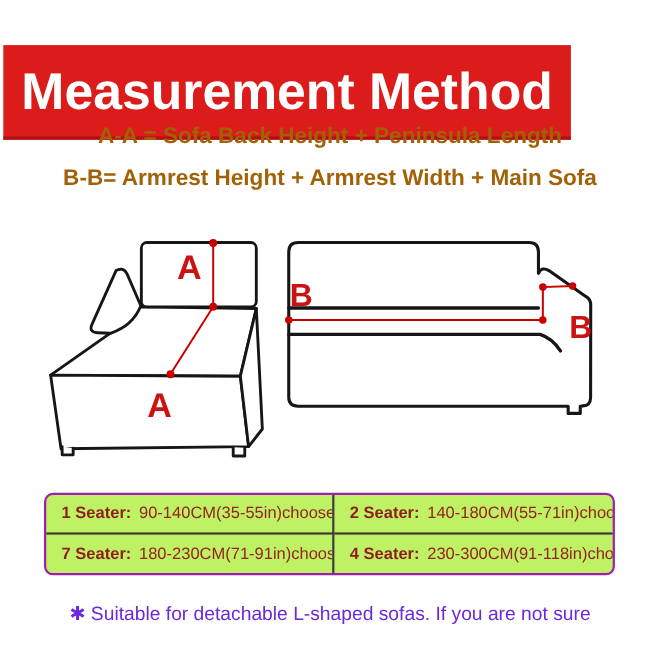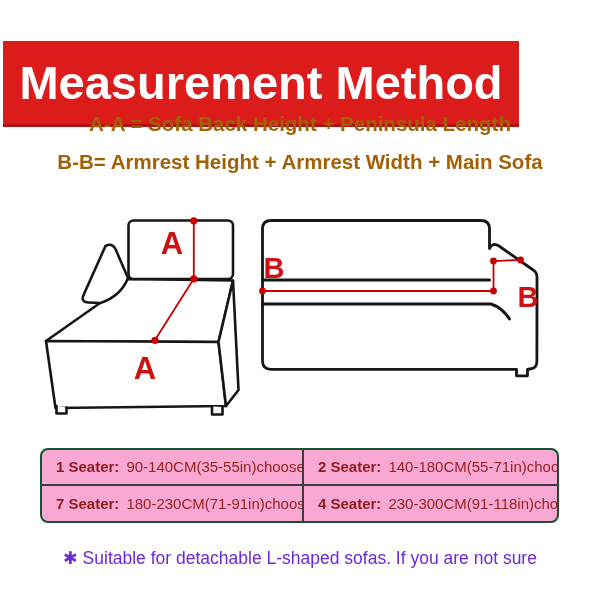--- a/index.html
+++ b/index.html
@@ -18,23 +18,23 @@
   }
   .formulas{
     position:absolute;top:111px;left:0;width:600px;text-align:center;
     color:#a16207;font-weight:bold;
   }
   .formula-line{font-size:20.5px;line-height:26px;white-space:nowrap;}
   .formula-line + .formula-line{margin-top:12px;}
   .diagram{position:absolute;top:195px;left:0;width:600px;height:235px;}
   .size-table{
     position:absolute;top:448px;left:40px;width:519px;height:75px;
-    border:2px solid #14532d;border-radius:8px;box-sizing:border-box;
+    border:2px solid #a21caf;border-radius:8px;box-sizing:border-box;
     display:grid;grid-template-columns:262px 1fr;grid-template-rows:1fr 1fr;
-    background:#f9a8d4;
+    background:#bef264;
   }
   .cell{
     display:flex;align-items:center;padding-left:14px;
     font-size:15px;color:#96221f;white-space:nowrap;overflow:hidden;
   }
   .cell .lbl{font-weight:bold;margin-right:7px;color:#8f1c1c;}
   .cell.col1{border-right:2px solid #3c3c3c;}
   .cell.row1{border-bottom:2px solid #3c3c3c;}
   .footer{
     position:absolute;top:547px;left:0;width:600px;text-align:center;

